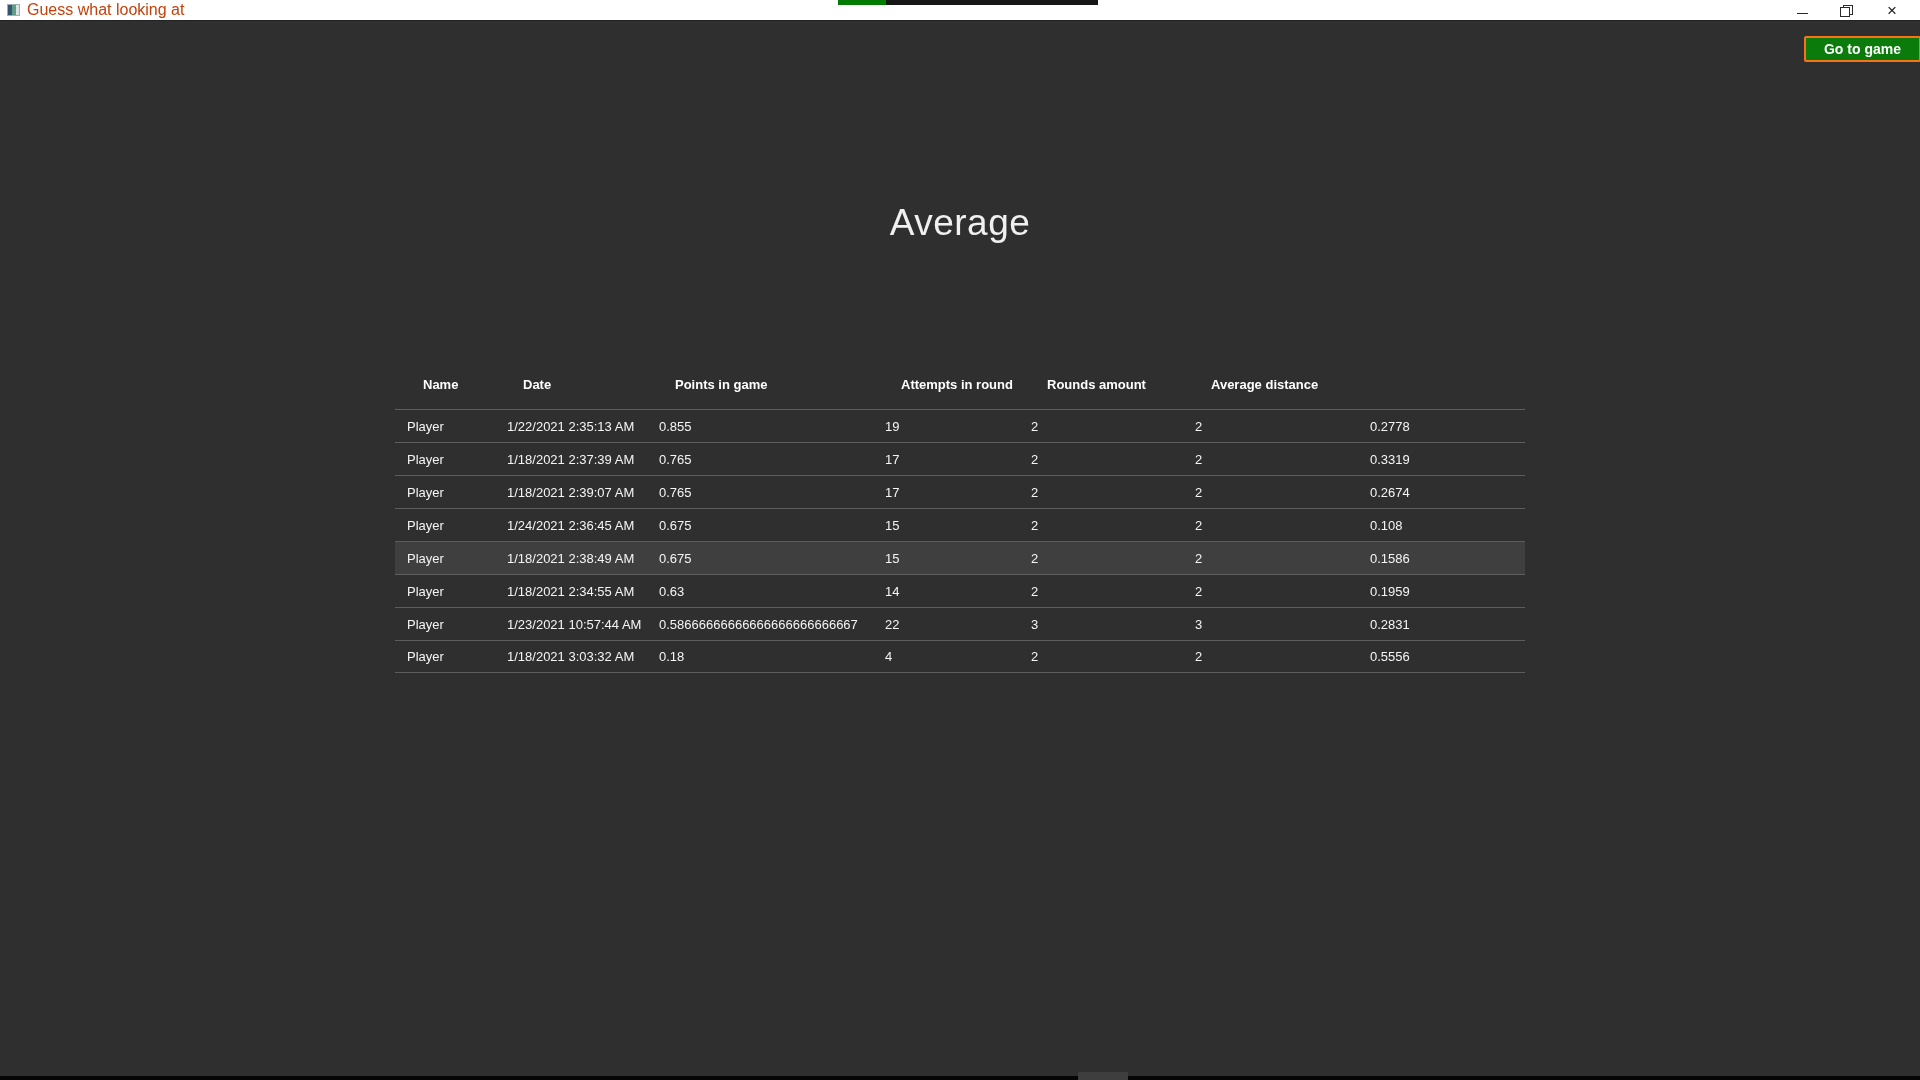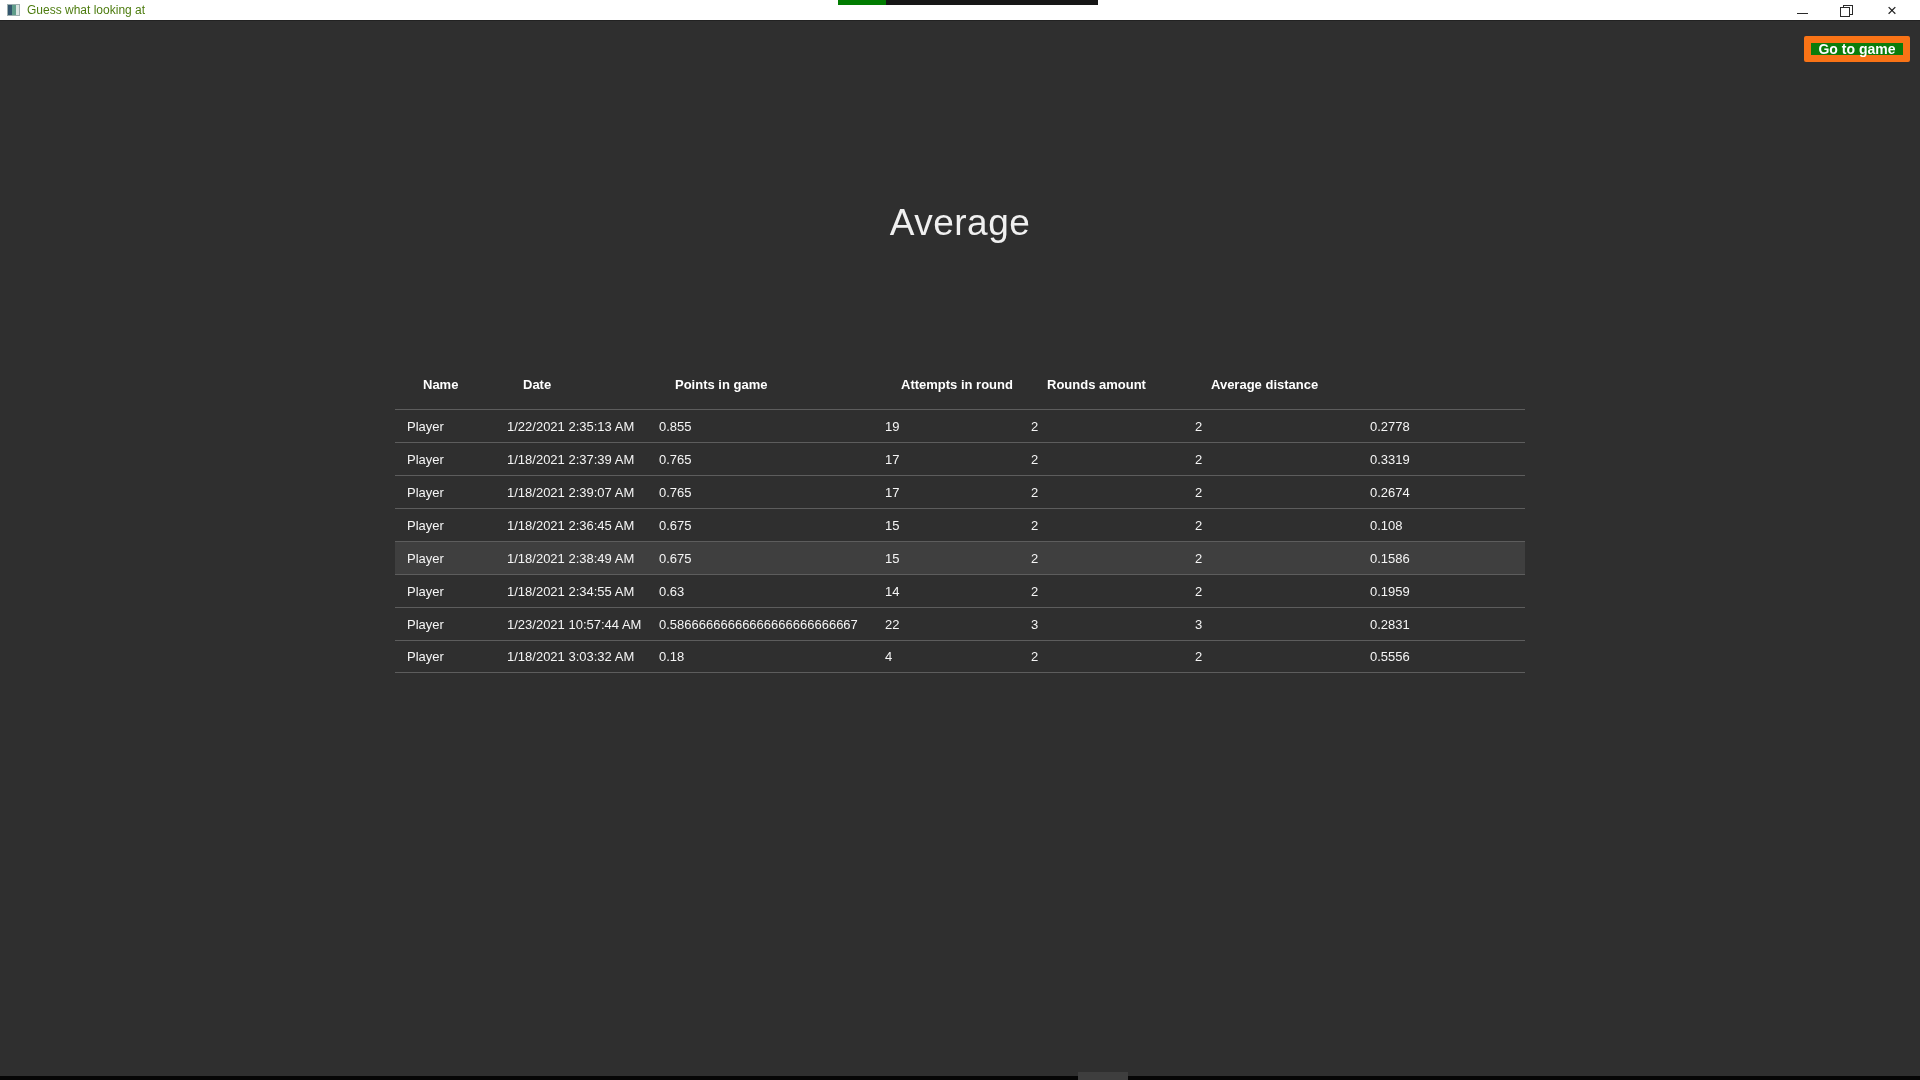--- a/index.html
+++ b/index.html
@@ -21,22 +21,22 @@
     display: flex; align-items: center;
   }
   .app-icon {
     width: 13px; height: 12px;
     margin-left: 7px;
     border: 1px solid #9fb0b0;
     background: linear-gradient(90deg, #33566e 0 40%, #5f9d8a 40% 72%, #d8e4e0 72% 100%);
   }
   .titlebar-text {
     margin-left: 7px;
-    font-size: 12px;
-    color: #4d7c0f;
+    font-size: 16px;
+    color: #c2410c;
     white-space: nowrap;
   }
   .win-btn {
     position: absolute; top: 0;
     width: 26px; height: 21px;
     display: flex; align-items: center; justify-content: center;
     cursor: default;
   }
   .btn-minimize { left: 1789px; }
   .btn-restore  { left: 1833px; }
@@ -59,23 +59,23 @@
     width: 48px; height: 5px; background: #017c01;
   }
   .top-strip-dark {
     position: absolute; left: 886px; top: 0;
     width: 212px; height: 5px; background: #161616;
   }
 
   
   .go-button {
     position: absolute; left: 1804px; top: 36px;
-    width: 106px; height: 26px;
+    width: 117px; height: 26px;
     background: #0b7c0b;
-    border: 7px solid #f97316;
+    border: 2px solid #f97316;
     border-radius: 2px;
     color: #ffffff;
     font-weight: bold; font-size: 14px;
     display: flex; align-items: center; justify-content: center;
     cursor: pointer;
   }
 
   
   .page-title {
     position: absolute; left: 0; top: 202px;
@@ -181,21 +181,21 @@
         <div class="td">Player</div>
         <div class="td">1/18/2021 2:39:07 AM</div>
         <div class="td">0.765</div>
         <div class="td">17</div>
         <div class="td">2</div>
         <div class="td">2</div>
         <div class="td">0.2674</div>
       </div>
       <div class="trow">
         <div class="td">Player</div>
-        <div class="td">1/18/2021 2:36:45 AM</div>
+        <div class="td">1/24/2021 2:36:45 AM</div>
         <div class="td">0.675</div>
         <div class="td">15</div>
         <div class="td">2</div>
         <div class="td">2</div>
         <div class="td">0.108</div>
       </div>
       <div class="trow selected">
         <div class="td">Player</div>
         <div class="td">1/18/2021 2:38:49 AM</div>
         <div class="td">0.675</div>

